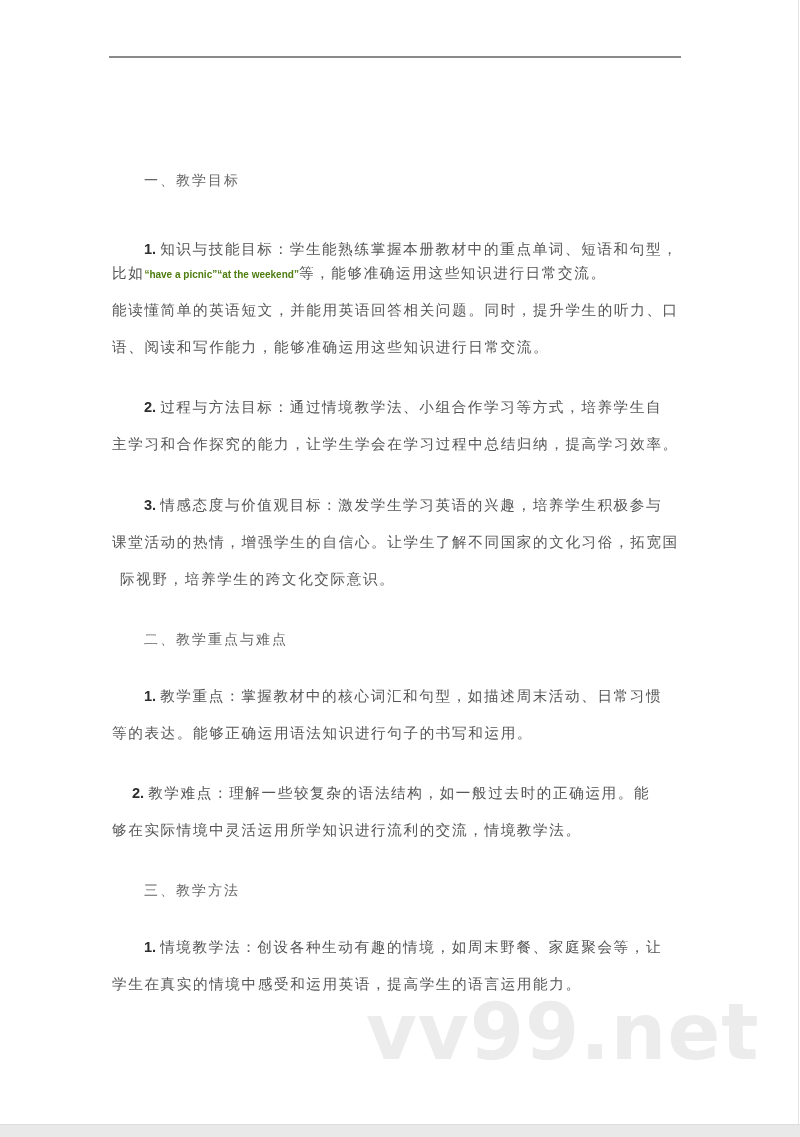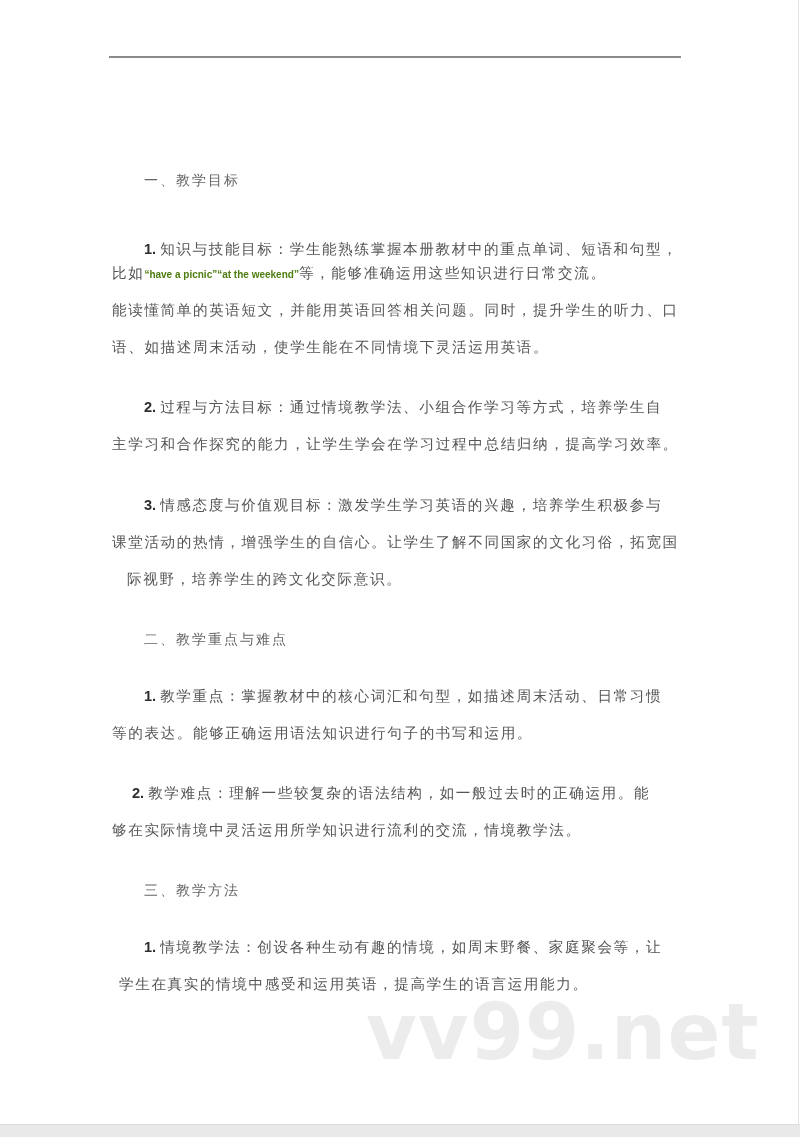--- a/index.html
+++ b/index.html
@@ -115,36 +115,36 @@
   <div class="heading" style="top:170px;">一、教学目标</div>
 
   <div class="para">
     <div class="line" style="top:239px; left:32px;">
       <span class="num">1.</span><span>知识与技能目标：学生能熟练掌握本册教材中的重点单词、短语和句型，</span>
     </div>
     <div class="line" style="top:263px; left:0;">
       <span>比如</span><span class="eng">“have a picnic”“at the weekend”</span><span>等，能够准确运用这些知识进行日常交流。</span>
     </div>
     <div class="line" style="top:300px; left:0;">能读懂简单的英语短文，并能用英语回答相关问题。同时，提升学生的听力、口</div>
-    <div class="line" style="top:337px; left:0;">语、如描述周末活动，使学生能在不同情境下灵活运用英语。</div>
+    <div class="line" style="top:337px; left:0;">语、阅读和写作能力，能够准确运用这些知识进行日常交流。</div>
   </div>
 
   <div class="para">
     <div class="line" style="top:397px; left:32px;">
       <span class="num">2.</span><span>过程与方法目标：通过情境教学法、小组合作学习等方式，培养学生自</span>
     </div>
     <div class="line" style="top:434px; left:0;">主学习和合作探究的能力，让学生学会在学习过程中总结归纳，提高学习效率。</div>
   </div>
 
   <div class="para">
     <div class="line" style="top:495px; left:32px;">
       <span class="num">3.</span><span>情感态度与价值观目标：激发学生学习英语的兴趣，培养学生积极参与</span>
     </div>
     <div class="line" style="top:532px; left:0;">课堂活动的热情，增强学生的自信心。让学生了解不同国家的文化习俗，拓宽国</div>
-    <div class="line" style="top:569px; left:15px;">际视野，培养学生的跨文化交际意识。</div>
+    <div class="line" style="top:569px; left:8px;">际视野，培养学生的跨文化交际意识。</div>
   </div>
 
   <div class="heading" style="top:629px;">二、教学重点与难点</div>
 
   <div class="para">
     <div class="line" style="top:686px; left:32px;">
       <span class="num">1.</span><span>教学重点：掌握教材中的核心词汇和句型，如描述周末活动、日常习惯</span>
     </div>
     <div class="line" style="top:723px; left:0;">等的表达。能够正确运用语法知识进行句子的书写和运用。</div>
   </div>
@@ -155,19 +155,19 @@
     </div>
     <div class="line" style="top:820px; left:0;">够在实际情境中灵活运用所学知识进行流利的交流，情境教学法。</div>
   </div>
 
   <div class="heading" style="top:880px;">三、教学方法</div>
 
   <div class="para">
     <div class="line" style="top:937px; left:32px;">
       <span class="num">1.</span><span>情境教学法：创设各种生动有趣的情境，如周末野餐、家庭聚会等，让</span>
     </div>
-    <div class="line" style="top:974px; left:7px;">学生在真实的情境中感受和运用英语，提高学生的语言运用能力。</div>
+    <div class="line" style="top:974px; left:0;">学生在真实的情境中感受和运用英语，提高学生的语言运用能力。</div>
   </div>
 
   <div class="watermark">vv99.net</div>
 </div>
 
 <div class="bottom-bar"></div>
 
 </body></html>

